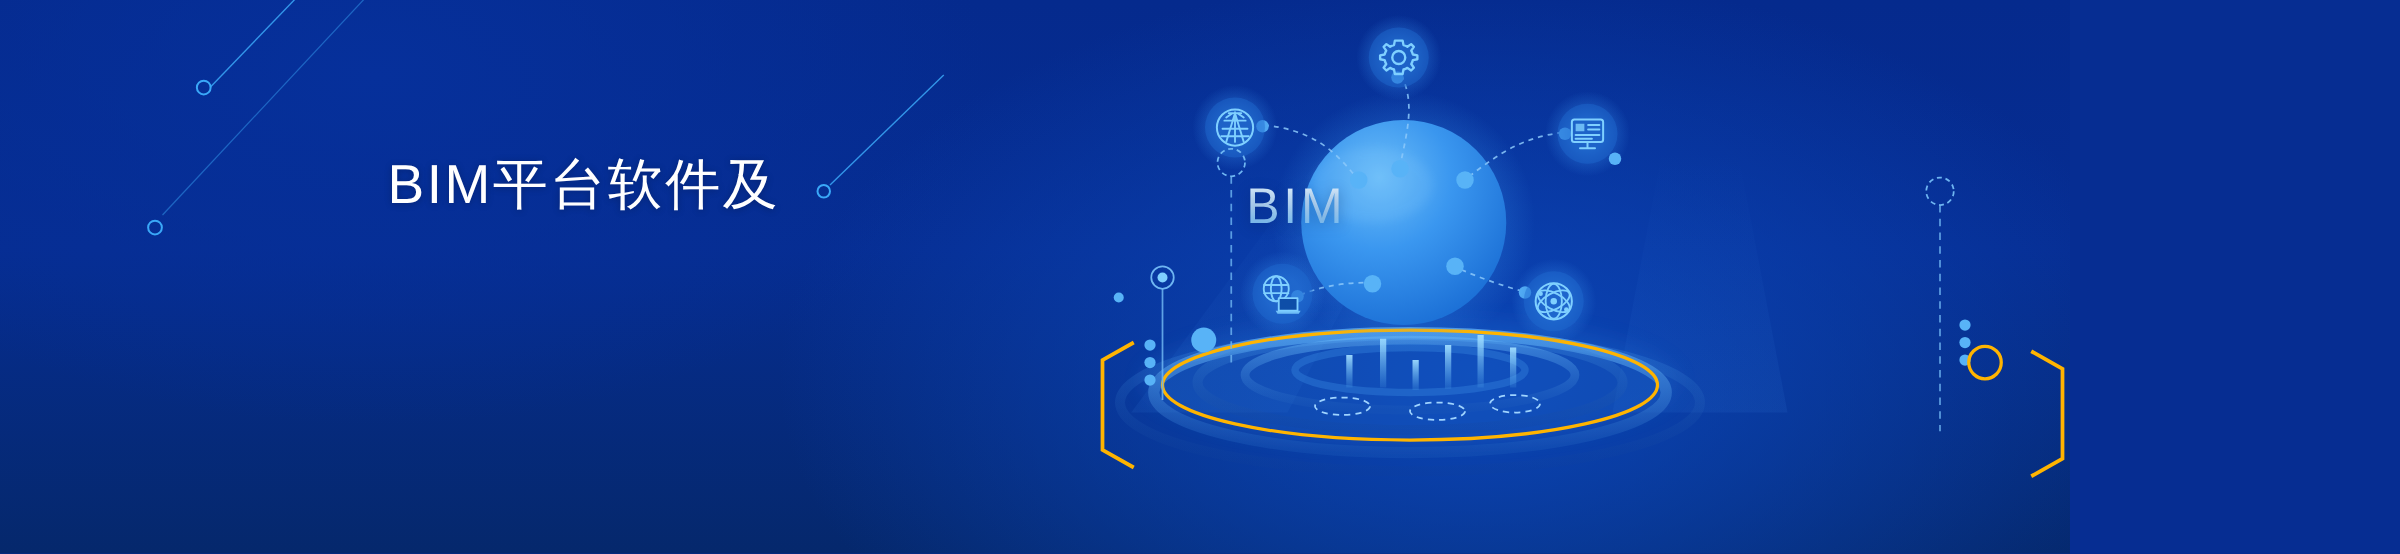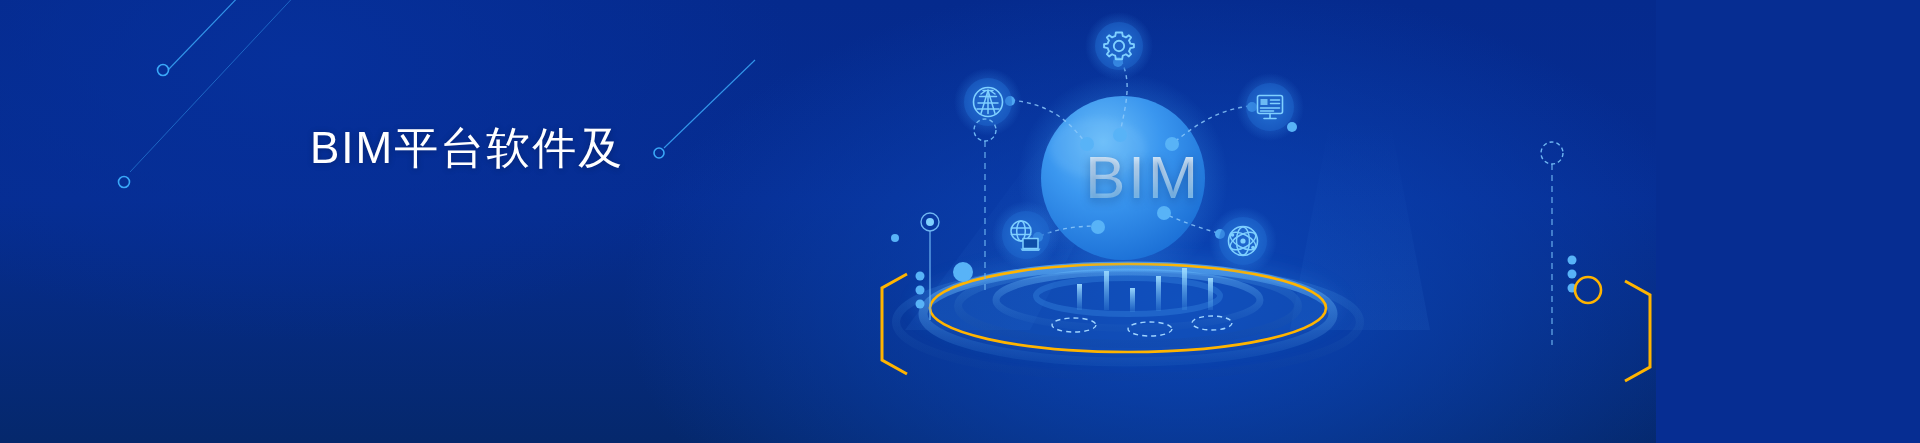--- a/index.html
+++ b/index.html
@@ -33,25 +33,25 @@
     font-size:44px;
     line-height:72px;
     font-weight:400;
     white-space:nowrap;
   }
   #headline .ln.l2{ letter-spacing:2.5px; }
 
   
   #bim-label{
     position:absolute;
-    left:1041px; top:143px;
+    left:997px; top:143px;
     width:160px;
     z-index:14;
-    text-align:right;
-    font-size:60px;
+    text-align:left;
+    font-size:40px;
     font-weight:400;
     letter-spacing:3px;
     background:linear-gradient(180deg,#eaf6ff 0%,#bfe3ff 45%,#63b8f5 100%);
     -webkit-background-clip:text;
     background-clip:text;
     color:transparent;
     text-shadow:0 3px 10px rgba(0,30,90,.35);
   }
 </style>
 </head>

